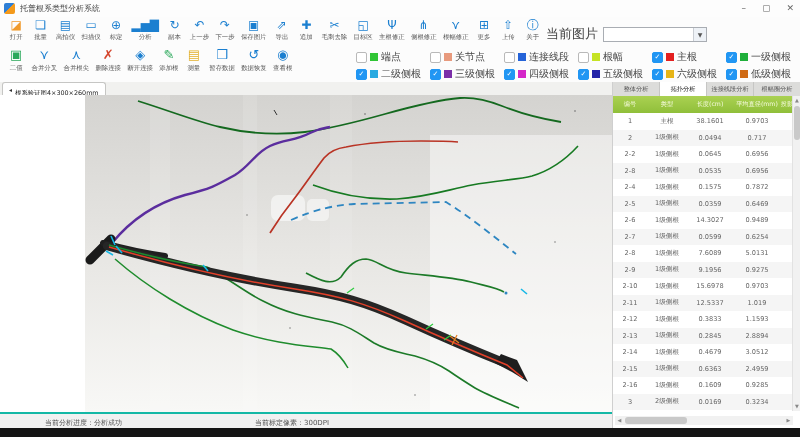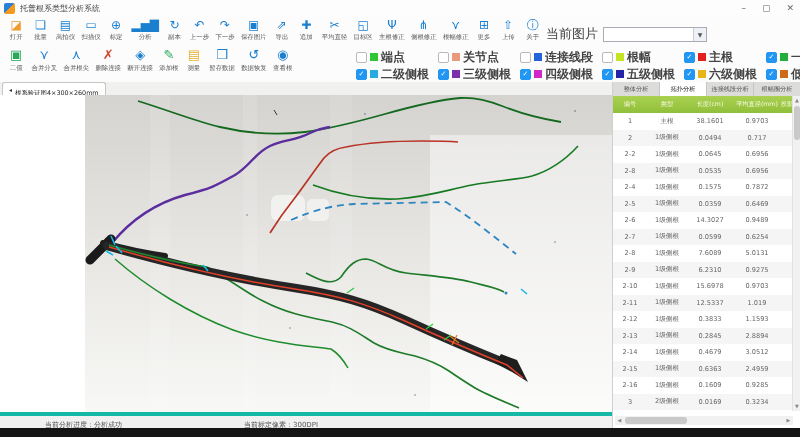--- a/index.html
+++ b/index.html
@@ -27,21 +27,21 @@
   .combo-arrow{position:absolute;right:0;top:0;width:12px;height:100%;background:#eef2f7;border-left:1px solid #c9cdd3;
                font-size:6px;color:#555;display:flex;align-items:center;justify-content:center;}
   
   .legend{position:absolute;left:356px;top:4px;display:grid;grid-auto-flow:column;
           grid-template-rows:repeat(2,14px);column-gap:9px;row-gap:3px;}
   .lgi{display:flex;align-items:center;gap:3px;white-space:nowrap;}
   .cb{width:9px;height:9px;border:1px solid #b9b9b9;background:#fff;border-radius:2px;
       font-size:7px;line-height:8px;text-align:center;color:#fff;}
   .cb.on{background:#2196f3;border-color:#2196f3;}
   .sw{width:8px;height:8px;display:inline-block;}
-  .lgi-lb{font-size:12px;color:#444;font-weight:bold;}
+  .lgi-lb{font-size:10px;color:#444;}
   
   .tabstrip{position:absolute;top:82px;left:0;width:612px;height:13px;background:#f1f1ef;border-bottom:1px solid #d9d9d7;}
   .imgtab{position:absolute;left:2px;top:0;height:12px;background:#fff;border:1px solid #c6c6c4;border-bottom:none;
           border-radius:3px 3px 0 0;padding:0 6px;display:flex;align-items:center;gap:3px;}
   .imgtab-caret{font-size:6px;color:#333;}
   .imgtab-lb{font-size:6.4px;color:#222;white-space:nowrap;margin-top:8px;}
   
   .canvas{position:absolute;top:95px;left:0;width:612px;height:317px;background:#ffffff;}
   
   .rpanel{position:absolute;top:82px;left:612px;width:188px;height:346px;background:#fff;border-left:1px solid #cfcfcf;}
@@ -60,23 +60,23 @@
   
   .vscroll{position:absolute;top:14px;right:0;width:8px;height:315px;background:#f1f1f1;border-left:1px solid #e2e2e2;}
   .vs-up,.vs-dn{position:absolute;left:0;width:8px;height:9px;font-size:5px;color:#888;text-align:center;line-height:9px;}
   .vs-up{top:0}.vs-dn{bottom:0}
   .vthumb{position:absolute;top:10px;left:1px;width:6px;height:34px;background:#c9c9c9;border-radius:3px;}
   .hscroll{position:absolute;bottom:3px;left:2px;width:178px;height:9px;background:#f1f1f1;}
   .hs-l,.hs-r{position:absolute;top:0;width:9px;height:9px;font-size:5px;color:#888;text-align:center;line-height:9px;}
   .hs-l{left:0}.hs-r{right:0}
   .hthumb{position:absolute;top:1px;left:10px;width:62px;height:7px;background:#c9c9c9;border-radius:3px;}
   
-  .statusbar{position:absolute;top:412px;left:0;width:612px;height:16px;background:#f1f1f1;border-top:4px solid #14b8a6;}
+  .statusbar{position:absolute;top:412px;left:0;width:612px;height:16px;background:#f1f1f1;border-top:2px solid #14b8a6;}
   .st1{position:absolute;left:45px;top:4px;font-size:7px;color:#555;}
-  .st2{position:absolute;left:244px;top:4px;font-size:7px;color:#555;}
+  .st2{position:absolute;left:255px;top:4px;font-size:7px;color:#555;}
   .bottomstrip{position:absolute;top:428px;left:0;width:800px;height:9px;background:#141414;}
 </style>
 </head>
 <body>
 
 <div class="app">
 
   <div class="titlebar">
     <div class="appicon"></div>
     <div class="apptitle">托普根系类型分析系统</div>
@@ -132,21 +132,21 @@
         <div class="tbi">
           <span class="tbi-ic" style="color: rgb(27, 127, 208);">⇗</span>
           <span class="tbi-lb">导出</span>
         </div>
         <div class="tbi">
           <span class="tbi-ic" style="color: rgb(27, 127, 208);">✚</span>
           <span class="tbi-lb">追加</span>
         </div>
         <div class="tbi">
           <span class="tbi-ic" style="color: rgb(27, 127, 208);">✂</span>
-          <span class="tbi-lb">平均直径</span>
+          <span class="tbi-lb">毛刺去除</span>
         </div>
         <div class="tbi">
           <span class="tbi-ic" style="color: rgb(27, 127, 208);">◱</span>
           <span class="tbi-lb">目标区</span>
         </div>
         <div class="tbi">
           <span class="tbi-ic" style="color: rgb(27, 127, 208);">Ψ</span>
           <span class="tbi-lb">主根修正</span>
         </div>
         <div class="tbi">
@@ -434,21 +434,21 @@
         </div>
         <div class="tr">
           <div class="td c0">2-8</div>
           <div class="td c1">1级侧根</div>
           <div class="td c2">7.6089</div>
           <div class="td c3">5.0131</div>
         </div>
         <div class="tr alt">
           <div class="td c0">2-9</div>
           <div class="td c1">1级侧根</div>
-          <div class="td c2">6.2310</div>
+          <div class="td c2">9.1956</div>
           <div class="td c3">0.9275</div>
         </div>
         <div class="tr">
           <div class="td c0">2-10</div>
           <div class="td c1">1级侧根</div>
           <div class="td c2">15.6978</div>
           <div class="td c3">0.9703</div>
         </div>
         <div class="tr alt">
           <div class="td c0">2-11</div>

